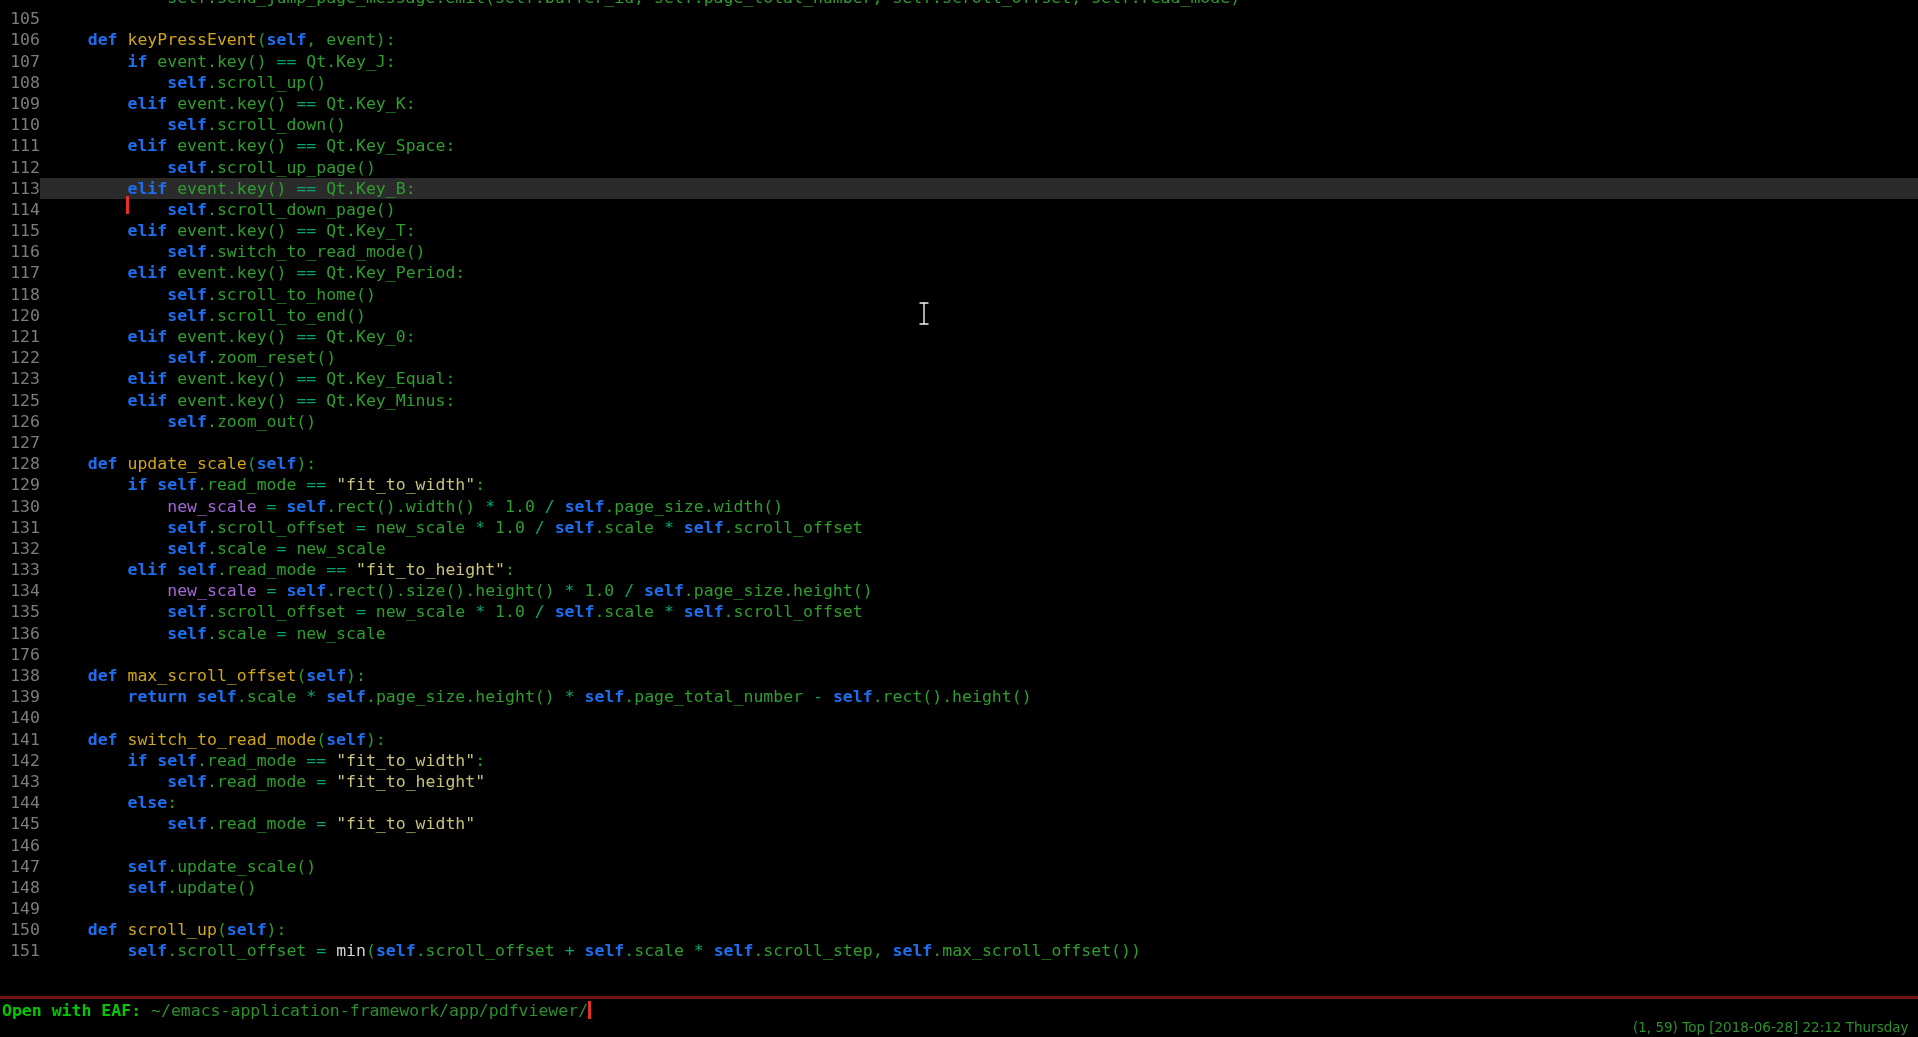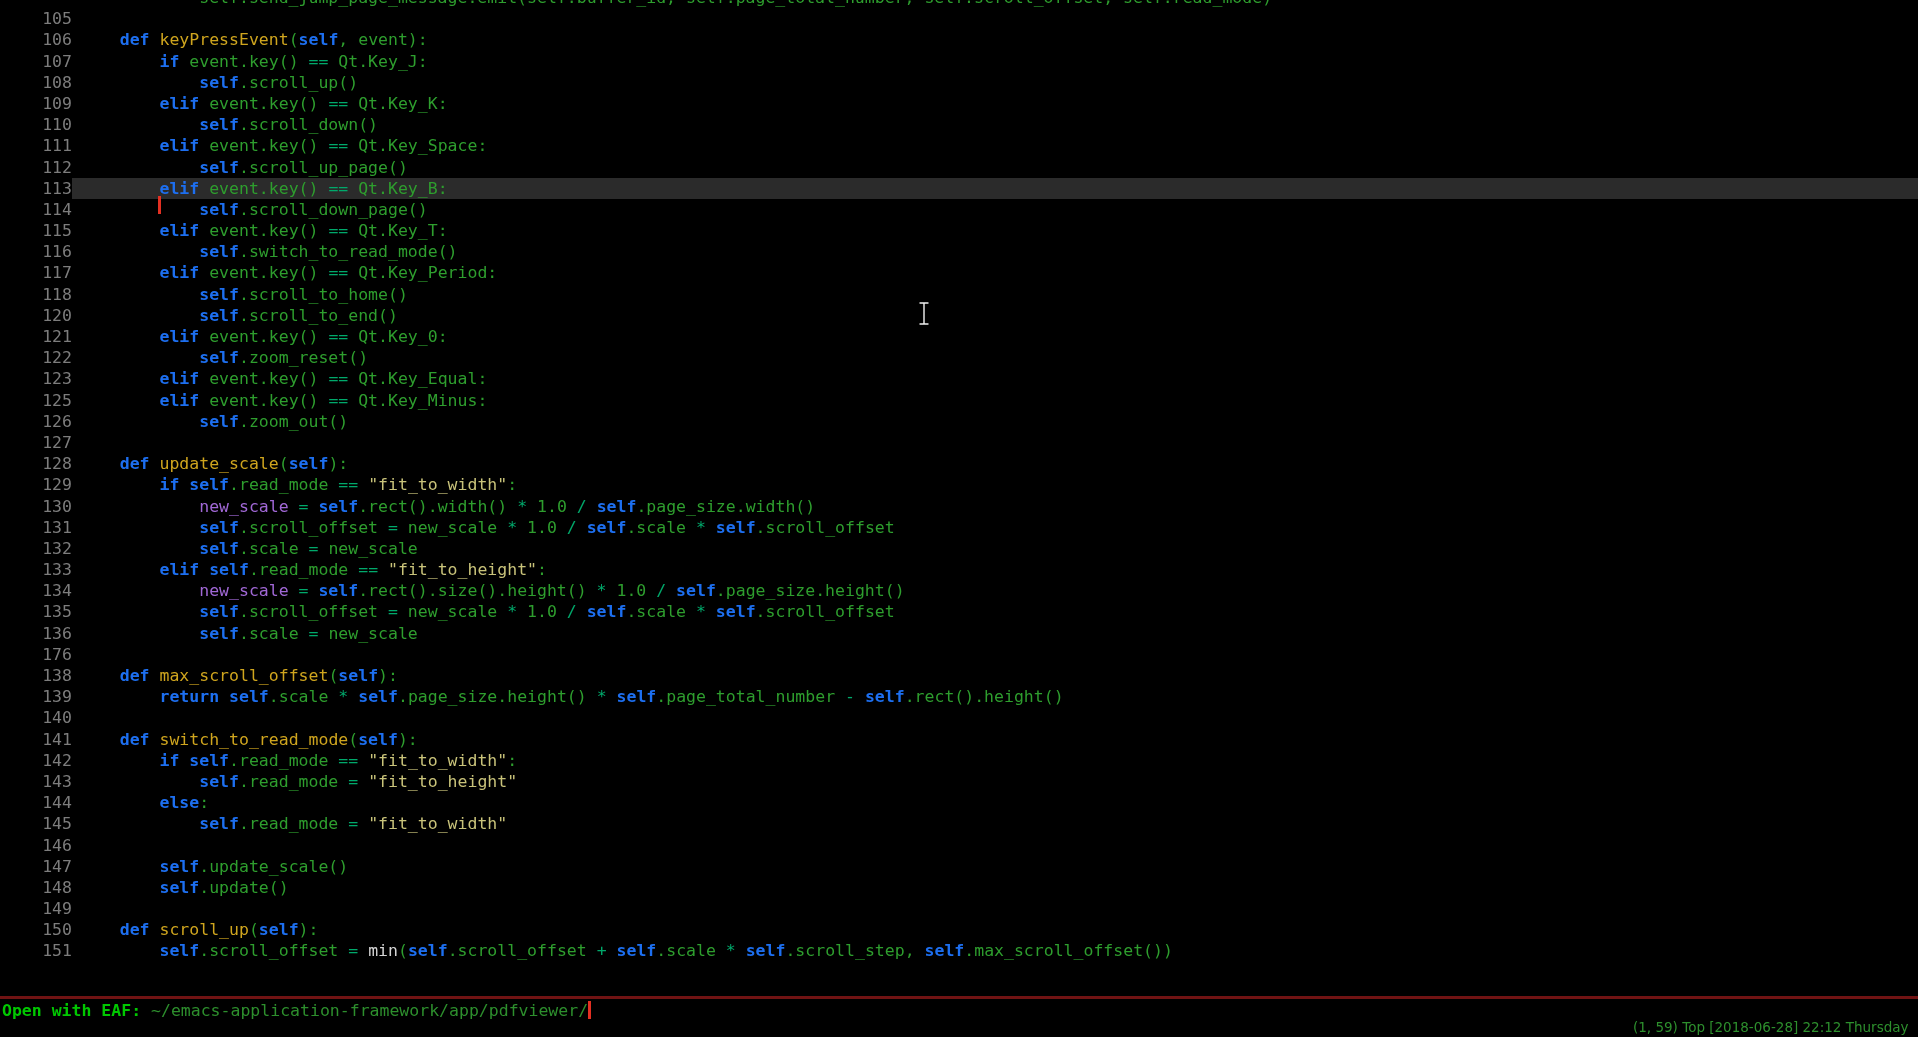--- a/index.html
+++ b/index.html
@@ -16,21 +16,21 @@
   }
   .editor{
     position:absolute; left:0; top:0; width:1918px; height:997px;
     overflow:hidden;
   }
   .row{
     display:flex; height:21.2px; line-height:21.2px;
     font-size:16.5px; white-space:pre;
   }
   .row.partial{ margin-top:-13px; }
-  .ln{ flex:0 0 40px; width:40px; text-align:right; color:var(--ln);padding-left:32px; }
+  .ln{ flex:0 0 40px; width:40px; text-align:right; color:var(--ln); }
   .code{ flex:1 1 auto; padding-left:8px; color:var(--green); }
   .row.hl .code{ background:var(--hl); }
   .k{ color:var(--blue); font-weight:bold; }
   .f{ color:var(--gold); }
   .s{ color:var(--khaki); }
   .v{ color:var(--purple); }
   .b{ color:var(--white);margin-top:48px; }
   .o{ color:var(--teal); }
   .cur{ display:inline-block; width:0; position:relative; }
   .cur::before{

